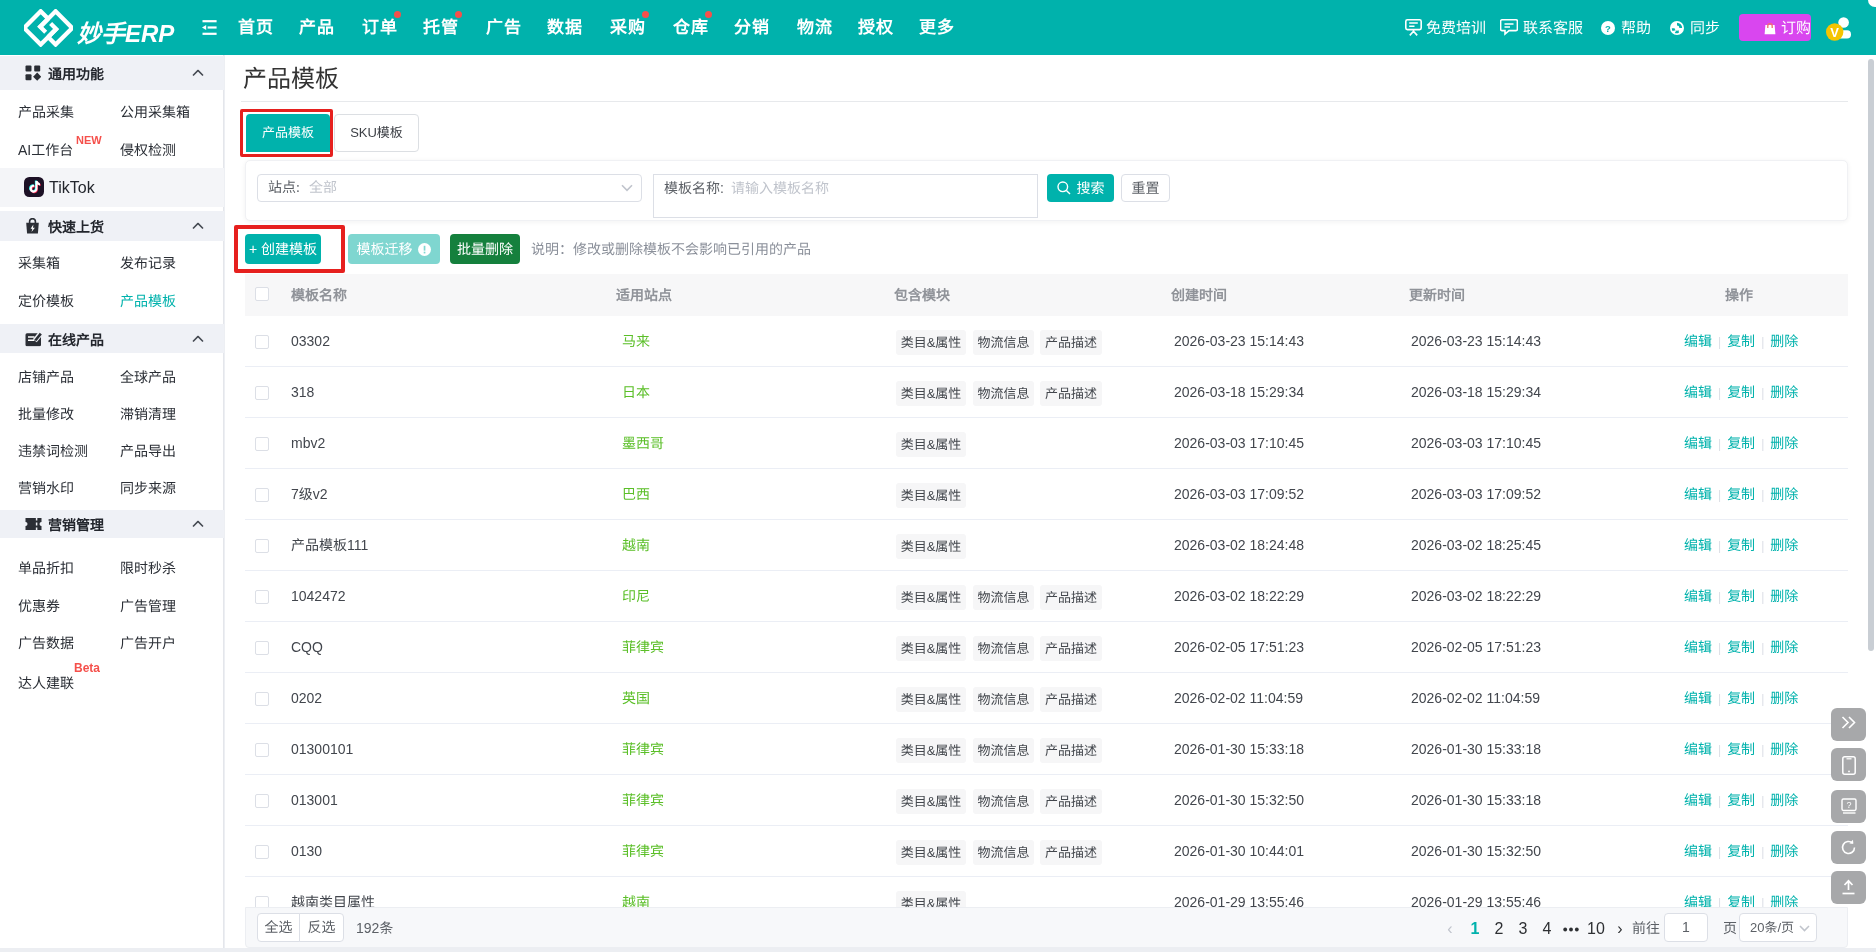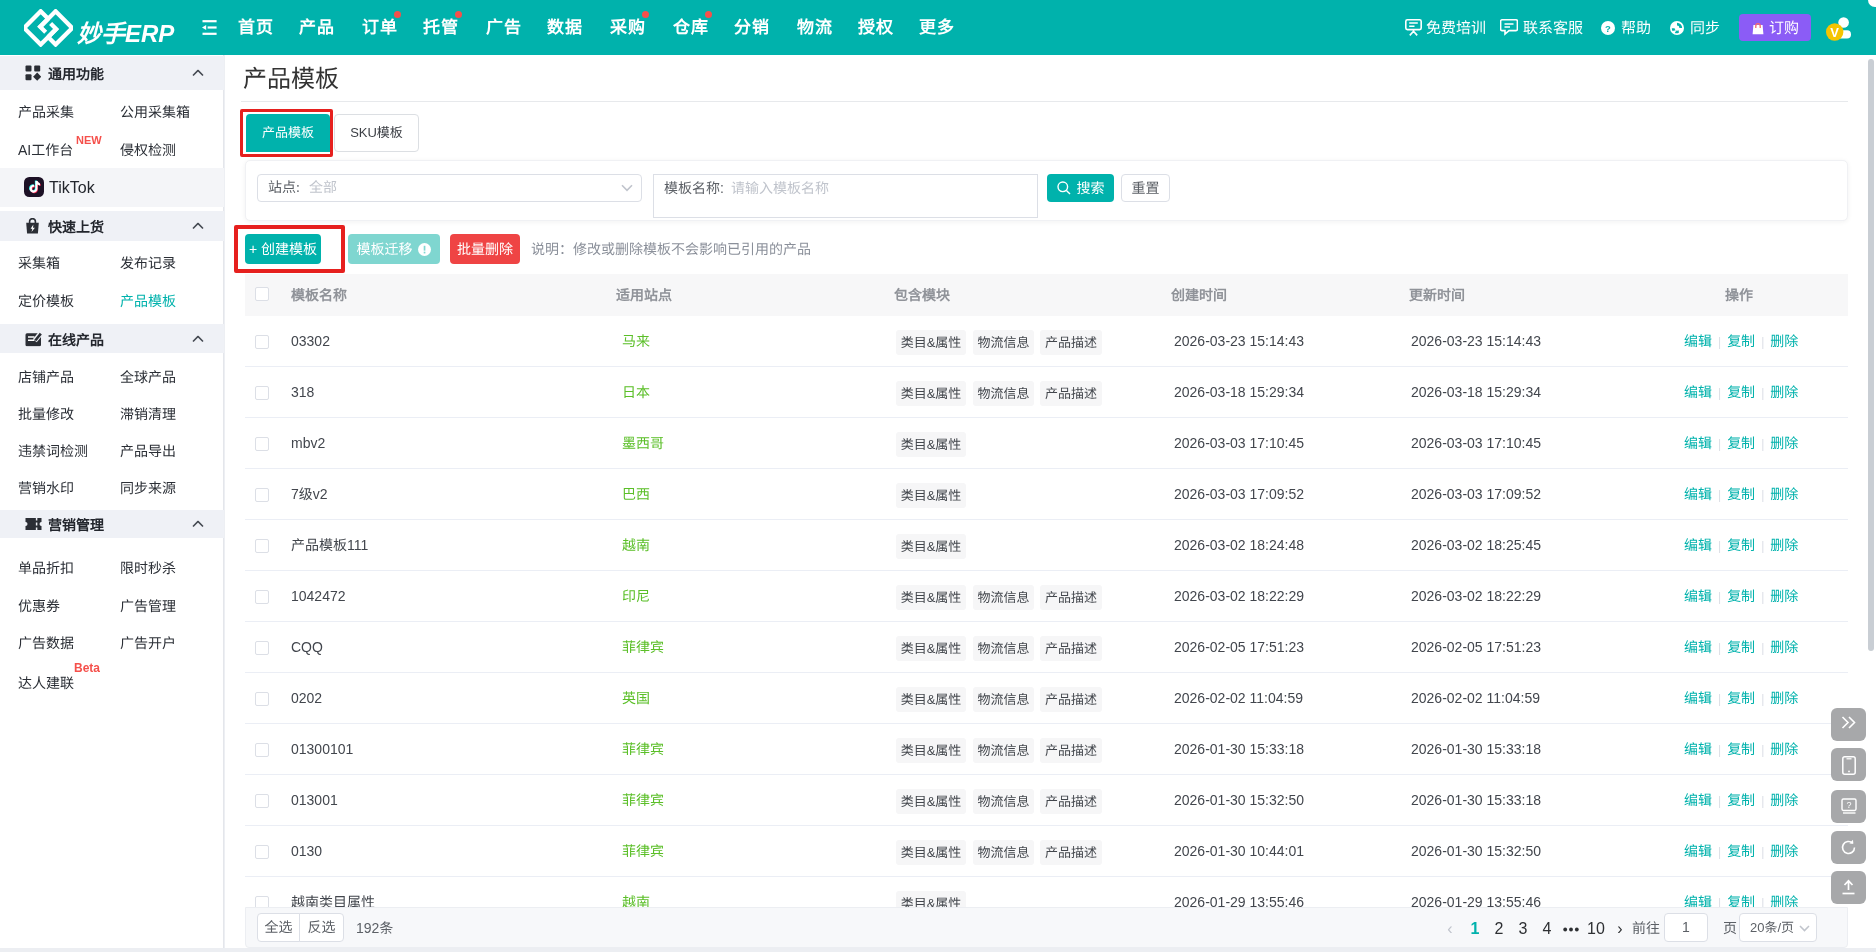--- a/index.html
+++ b/index.html
@@ -7,21 +7,21 @@
 html,body{width:1876px;height:952px;overflow:hidden;}
 body{font-family:"Liberation Sans",sans-serif;background:#edeff3;position:relative;}
 .abs{position:absolute;}
 #page{position:absolute;left:0;top:0;width:1876px;height:952px;}
 
 #top{position:absolute;left:0;top:0;width:1876px;height:55px;background:#00b2ac;}
 #top .nv{position:absolute;top:0;height:55px;line-height:55px;color:#fff;font-size:17px;font-weight:700;letter-spacing:1px;}
 #top .dot{position:absolute;top:11px;width:7px;height:7px;border-radius:50%;background:#f5504b;}
 .brand{position:absolute;left:77px;top:14px;color:#fff;font-size:24px;font-weight:700;font-style:italic;letter-spacing:0;}
 .rtxt{position:absolute;top:0;height:55px;line-height:55px;color:#fff;font-size:15px;}
-#ordbtn{position:absolute;left:1739px;top:14px;width:72px;height:27px;background:#8b5cf6;border-radius:4px;color:#fff;font-size:15px;text-align:center;line-height:27px;}
+#ordbtn{position:absolute;left:1739px;top:14px;width:72px;height:27px;background:#d946ef;border-radius:4px;color:#fff;font-size:15px;text-align:right;line-height:27px;}
 
 #side{position:absolute;left:0;top:55px;width:224px;height:893px;background:#fff;border-right:1px solid #e4e6eb;}
 .shead{position:absolute;left:0;width:224px;background:#eff1f6;color:#23262d;font-size:14px;font-weight:700;}
 .shead .tt{position:absolute;left:48px;top:50%;transform:translateY(-50%);}
 .shead svg.ic{position:absolute;left:25px;top:50%;transform:translateY(-50%);}
 .shead .chev{position:absolute;left:192px;top:50%;transform:translateY(-50%);}
 .sitem{position:absolute;height:18px;line-height:18px;font-size:14px;color:#2b2f36;}
 .c1{left:18px;}
 .c2{left:120px;}
 .badge{position:absolute;color:#f5504b;font-weight:700;font-size:11px;}
@@ -237,21 +237,21 @@
       <div class="abs" style="left:875px;top:13px;width:49px;height:28px;background:#fff;border:1px solid #dcdfe6;border-radius:4px;color:#5c6066;font-size:14px;text-align:center;line-height:26px;">重置</div>
     </div>
 
     <div class="abs" style="left:20px;top:179px;width:76px;height:30px;background:#00b2ac;border-radius:4px;color:#fff;font-size:14px;text-align:center;line-height:30px;">+ 创建模板</div>
     <div class="abs" style="left:9px;top:170px;width:111px;height:48px;border:4px solid #e6201e;border-radius:2px;"></div>
     <div class="abs" style="left:123px;top:179px;width:92px;height:30px;background:#7fd6d0;border-radius:4px;color:#fff;font-size:14px;text-align:center;line-height:30px;">模板迁移 <svg style="vertical-align:-2px;margin-left:2px;" width="13" height="13" viewBox="0 0 13 13">
           <circle cx="6.5" cy="6.5" r="6.5" fill="#fff"></circle>
           <rect x="5.7" y="2.8" width="1.7" height="4.8" fill="#7fd6d0"></rect>
           <rect x="5.7" y="8.7" width="1.7" height="1.7" fill="#7fd6d0"></rect>
         </svg></div>
-    <div class="abs" style="left:225px;top:179px;width:70px;height:30px;background:#ef4444;border-radius:4px;color:#fff;font-size:14px;text-align:center;line-height:30px;">批量删除</div>
+    <div class="abs" style="left:225px;top:179px;width:70px;height:30px;background:#15803d;border-radius:4px;color:#fff;font-size:14px;text-align:center;line-height:30px;">批量删除</div>
     <div class="abs" style="left:306px;top:179px;height:30px;line-height:30px;font-size:14px;color:#8b909a;">说明：修改或删除模板不会影响已引用的产品</div>
 
     <div class="abs" style="left:20px;top:219px;width:1603px;height:42px;background:#f7f7f8;">
       <div class="cbx" style="left:10px;top:13px;"></div>
       <div class="th" style="left:46px;">模板名称</div>
       <div class="th" style="left:371px;">适用站点</div>
       <div class="th" style="left:649px;">包含模块</div>
       <div class="th" style="left:926px;">创建时间</div>
       <div class="th" style="left:1164px;">更新时间</div>
       <div class="th" style="left:1480px;">操作</div>

